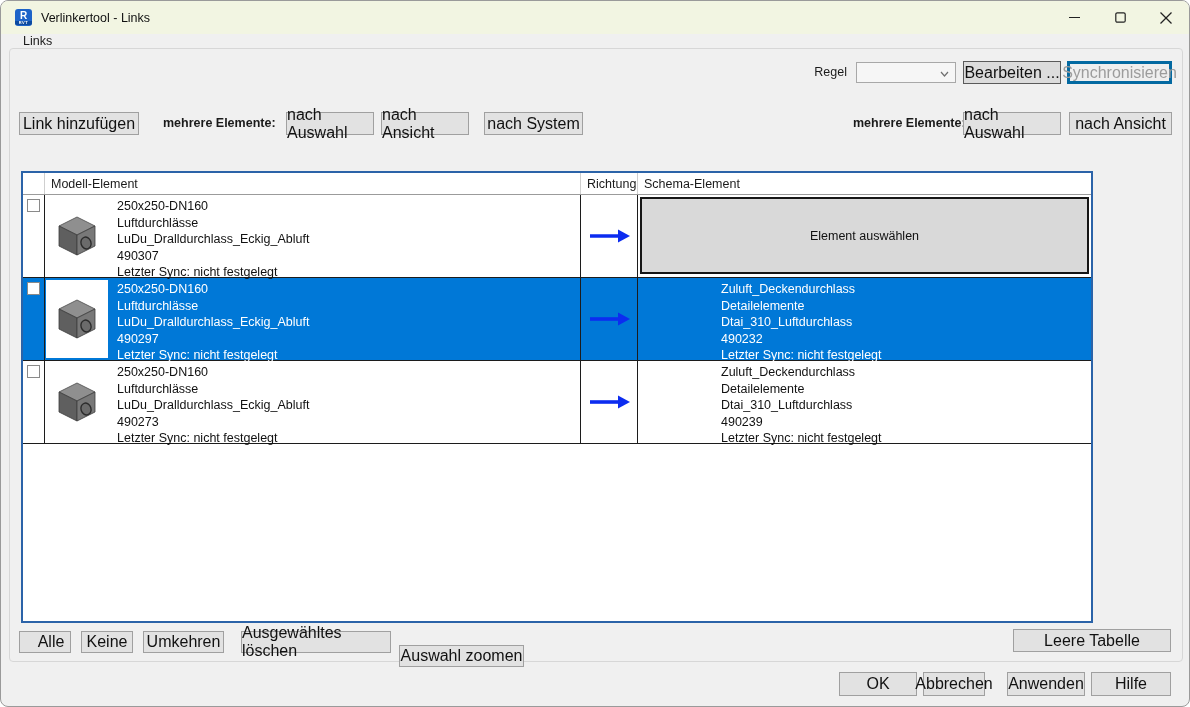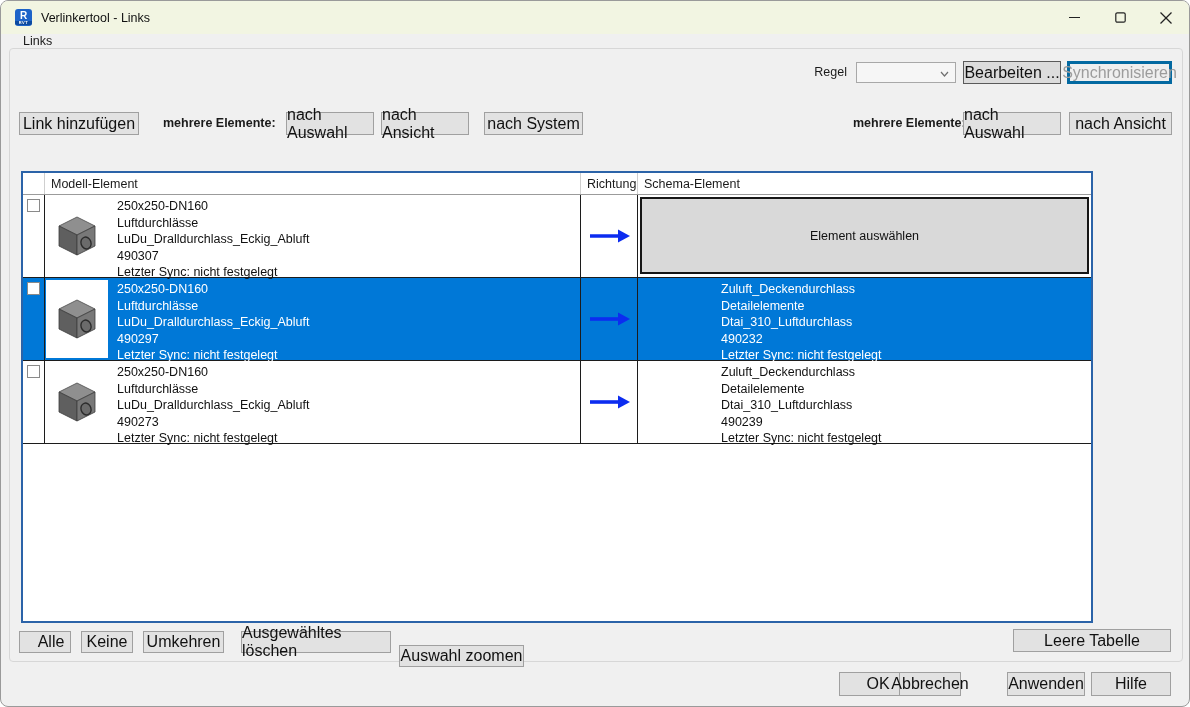--- a/index.html
+++ b/index.html
@@ -269,17 +269,17 @@
   </div>
 
   <div class="btn" style="left:18px; top:630px; width:52px; height:22px;padding-left:12px;">Alle</div>
   <div class="btn" style="left:80px; top:630px; width:52px; height:22px;">Keine</div>
   <div class="btn" style="left:142px; top:630px; width:81px; height:22px;">Umkehren</div>
   <div class="btn" style="left:240px; top:630px; width:150px; height:22px;">Ausgewähltes löschen</div>
   <div class="btn" style="left:398px; top:630px; width:125px; height:22px;margin-top:14px;">Auswahl zoomen</div>
   <div class="btn" style="left:1012px; top:628px; width:158px; height:23px;">Leere Tabelle</div>
 
   <div class="btn dialog-btn" style="left:838px; top:671px; width:78px;">OK</div>
-  <div class="btn dialog-btn" style="left:898px; top:671px; width:62px;">Abbrechen</div>
+  <div class="btn dialog-btn" style="left:922px; top:671px; width:62px;">Abbrechen</div>
   <div class="btn dialog-btn" style="left:1006px; top:671px; width:78px;">Anwenden</div>
   <div class="btn dialog-btn" style="left:1090px; top:671px; width:80px;">Hilfe</div>
 
 </div>
 
 </body></html>

